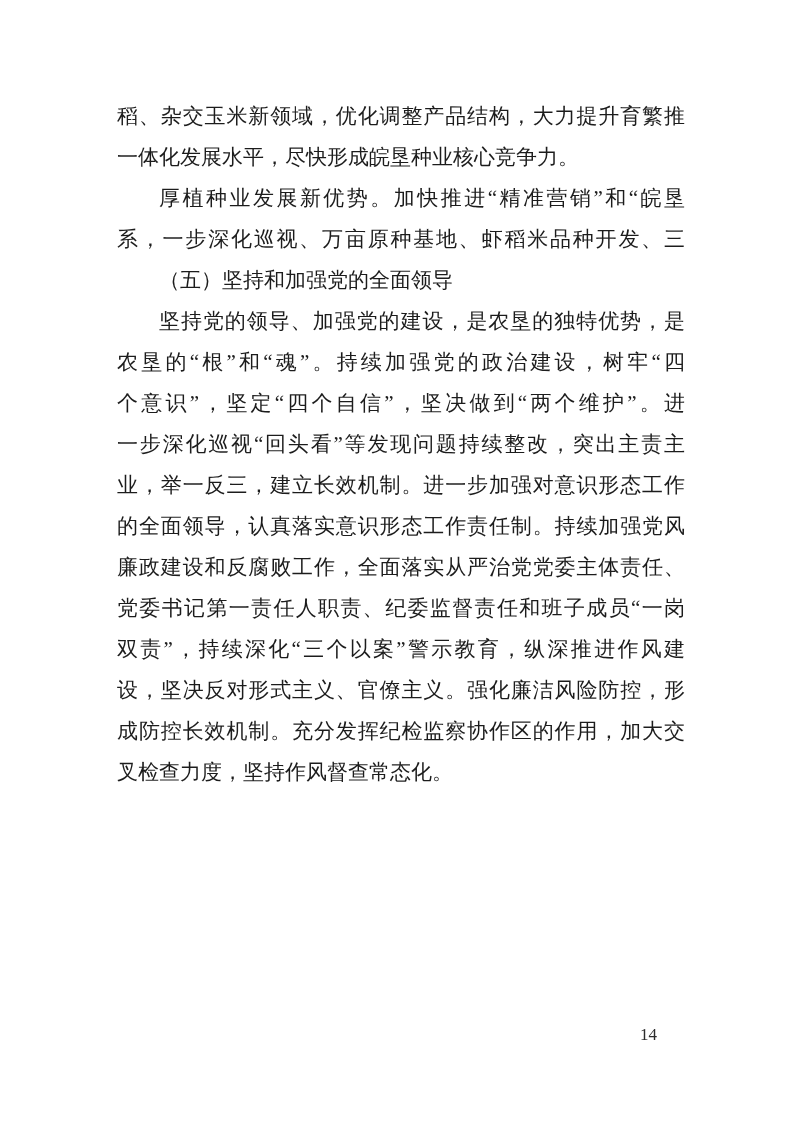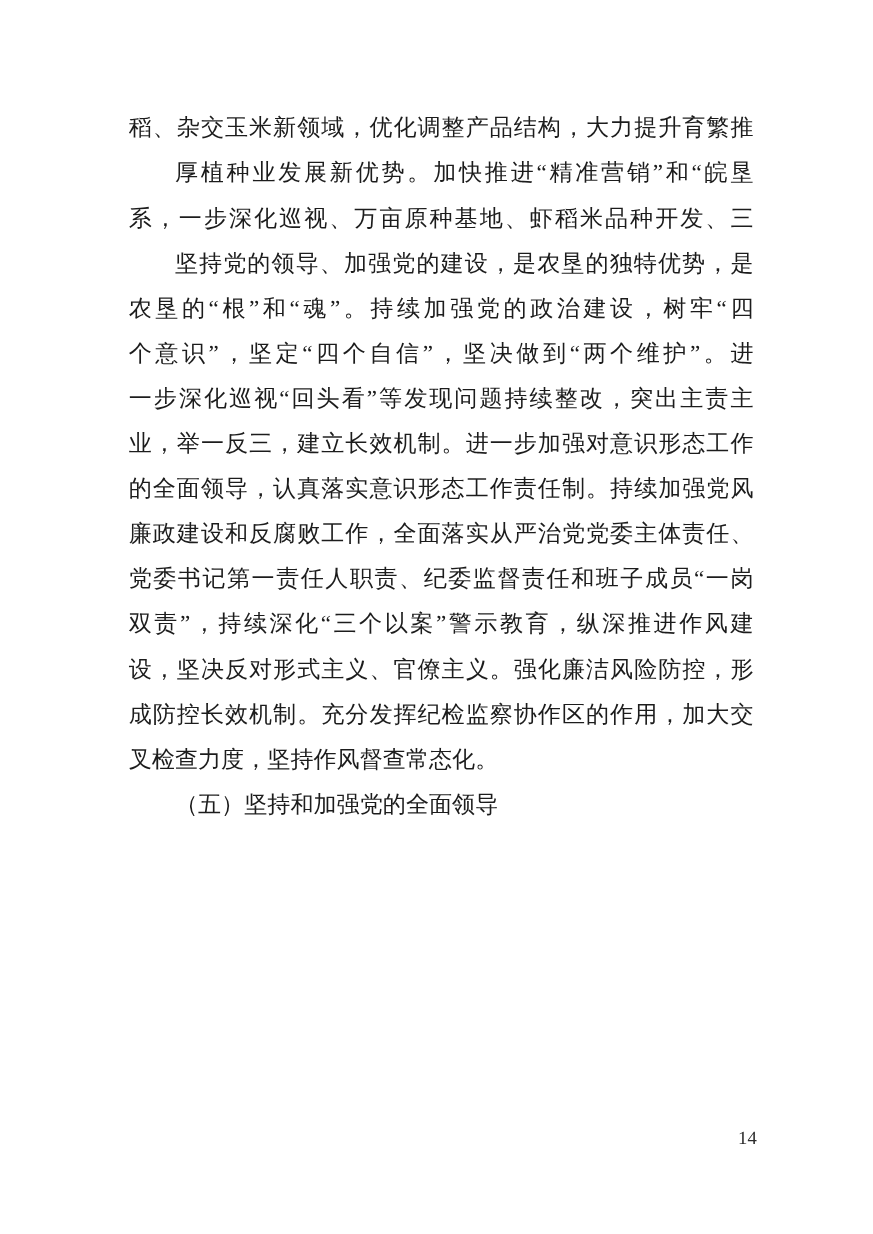--- a/index.html
+++ b/index.html
@@ -51,50 +51,51 @@
   .line.indent {
     text-indent: 42px;
   }
   .page-number {
     position: absolute;
     left: 640px;
     top: 1024px;
     width: 48px;
     height: 22px;
     line-height: 22px;
-    text-align: right;
+    text-align: left;
     font-size: 17px;
     color: #2b2b2b;
     font-family: "Liberation Serif", "DejaVu Serif", serif;
   }
 </style>
 </head>
 <body>
 
 <div class="page">
   <div class="text-block">
       <div class="paragraph">
         <div class="line full">稻、杂交玉米新领域，优化调整产品结构，大力提升育繁推</div>
+        <div class="line">一体化发展水平，尽快形成皖垦种业核心竞争力。</div>
       </div>
       <div class="paragraph">
         <div class="line full indent">厚植种业发展新优势。加快推进“精准营销”和“皖垦</div>
         <div class="line full">系，一步深化巡视、万亩原种基地、虾稻米品种开发、三</div>
+      </div>
+      <div class="paragraph">
+        <div class="line indent">（五）坚持和加强党的全面领导</div>
       </div>
       <div class="paragraph">
         <div class="line full indent">坚持党的领导、加强党的建设，是农垦的独特优势，是</div>
         <div class="line full">农垦的“根”和“魂”。持续加强党的政治建设，树牢“四</div>
         <div class="line full">个意识”，坚定“四个自信”，坚决做到“两个维护”。进</div>
         <div class="line full">一步深化巡视“回头看”等发现问题持续整改，突出主责主</div>
         <div class="line full">业，举一反三，建立长效机制。进一步加强对意识形态工作</div>
         <div class="line full">的全面领导，认真落实意识形态工作责任制。持续加强党风</div>
         <div class="line full">廉政建设和反腐败工作，全面落实从严治党党委主体责任、</div>
         <div class="line full">党委书记第一责任人职责、纪委监督责任和班子成员“一岗</div>
         <div class="line full">双责”，持续深化“三个以案”警示教育，纵深推进作风建</div>
         <div class="line full">设，坚决反对形式主义、官僚主义。强化廉洁风险防控，形</div>
         <div class="line full">成防控长效机制。充分发挥纪检监察协作区的作用，加大交</div>
         <div class="line">叉检查力度，坚持作风督查常态化。</div>
       </div>
-      <div class="paragraph">
-        <div class="line indent">（五）坚持和加强党的全面领导</div>
-      </div>
     </div>
   <div class="page-number">14</div>
 </div>
 
 </body></html>

